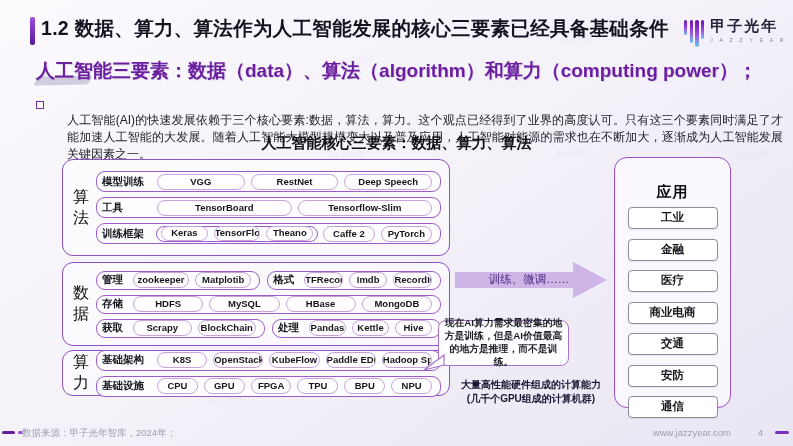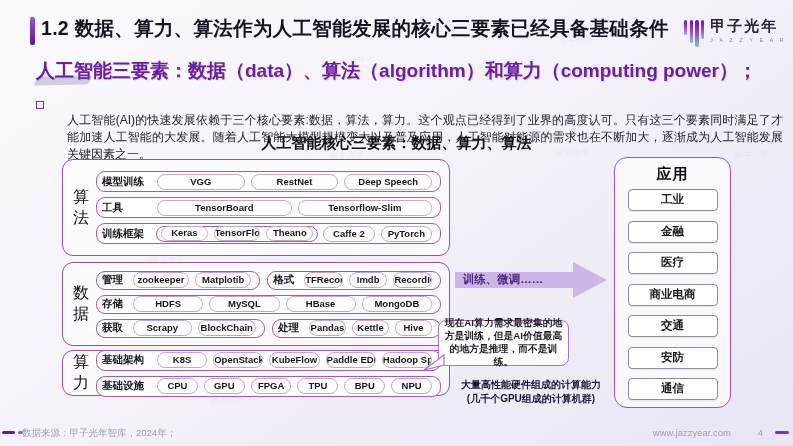--- a/index.html
+++ b/index.html
@@ -45,31 +45,31 @@
   .row-label.w2{width:28px;}
   .pill{flex:1;border:1.1px solid #C7A3DE;border-radius:8px;background:#fff;margin:0 3px;height:14px;
     line-height:13px;text-align:center;font-size:9.5px;font-weight:600;color:#15151c;white-space:nowrap;overflow:hidden;}
   .group{flex:3.2;display:flex;align-items:center;border:1.4px solid #9C5BC8;border-radius:9px;
     height:16px;margin:0 2px;padding:0 1px;box-sizing:border-box;}
   .group .pill{height:13px;line-height:12px;}
   .row2{display:flex;gap:7px;height:19px;}
   .subrow{flex:1;border:1.4px solid #9C5BC8;border-radius:9px;background:#fefdff;display:flex;align-items:center;padding:0 5px;}
   
   .arrow-svg{position:absolute;left:455px;top:262px;}
-  .arrow-label{position:absolute;left:444px;top:272px;width:118px;text-align:center;font-size:11.5px;
-    font-weight:700;color:#4B2580;}
+  .arrow-label{position:absolute;left:470px;top:272px;width:118px;text-align:center;font-size:11.5px;
+    font-weight:400;color:#4B2580;}
   .bubble{position:absolute;left:438px;top:320px;width:131px;height:46px;border:1.3px solid #A873CC;border-radius:8px;
     background:#FEFDFF;display:flex;align-items:center;justify-content:center;text-align:center;
     font-size:9.8px;font-weight:600;color:#1c1c24;line-height:1.32;padding:2px 4px;box-sizing:border-box;}
   .bubble-tail{position:absolute;left:423px;top:354px;}
   .note{position:absolute;left:430px;top:378px;width:202px;text-align:center;font-size:10px;font-weight:700;
     color:#1d1433;line-height:1.35;}
   
   .apps{position:absolute;left:614px;top:157px;width:117px;height:251px;border:1.7px solid #9C4FD0;border-radius:13px;
-    background:rgba(253,251,255,.75);box-sizing:border-box;padding-top:7px;text-align:center;}
+    background:rgba(253,251,255,.75);box-sizing:border-box;padding-top:25px;text-align:center;}
   .apps-title{font-size:15px;font-weight:800;color:#0d0d12;letter-spacing:1px;margin:0 0 5px 0;}
   .app-item{width:88px;margin:0 auto 9.5px auto;height:20px;line-height:19px;border:1.1px solid #8d8d98;border-radius:4px;
     background:#fff;font-size:11.5px;font-weight:700;color:#15151c;box-shadow:0 1px 1px rgba(60,40,90,.08);}
   
   .footer-source{position:absolute;left:22px;top:427px;font-size:9.5px;color:#9aa0b0;}
   .footer-site{position:absolute;right:62px;top:427px;font-size:9.5px;color:#9aa0b0;}
   .footer-page{position:absolute;right:30px;top:427px;font-size:9.5px;color:#9aa0b0;}
   .dash{position:absolute;top:431px;height:3px;border-radius:2px;background:#6a1b9a;}
   .dash.l1{left:2px;width:13px;}
   .dash.l2{left:18px;width:5px;background:#9d4edd;}

